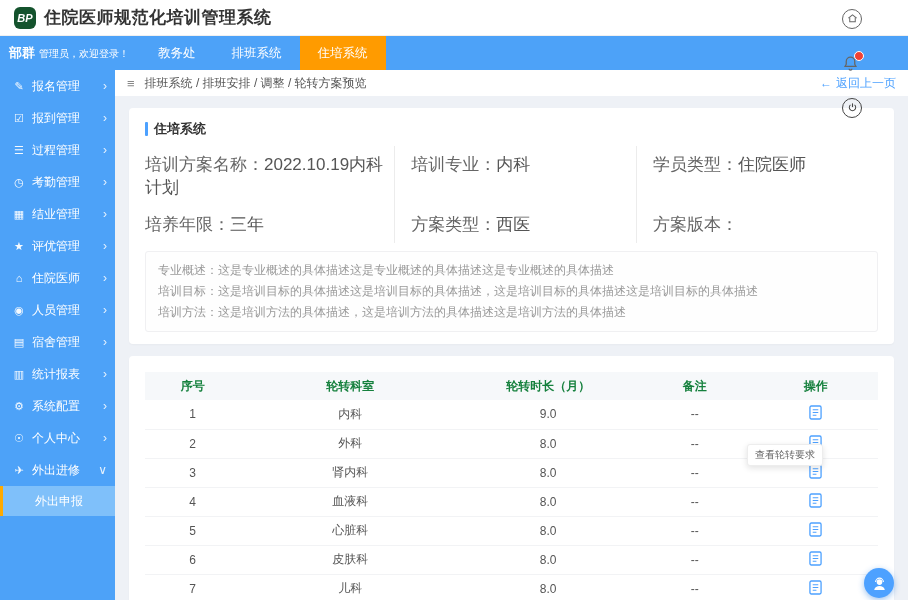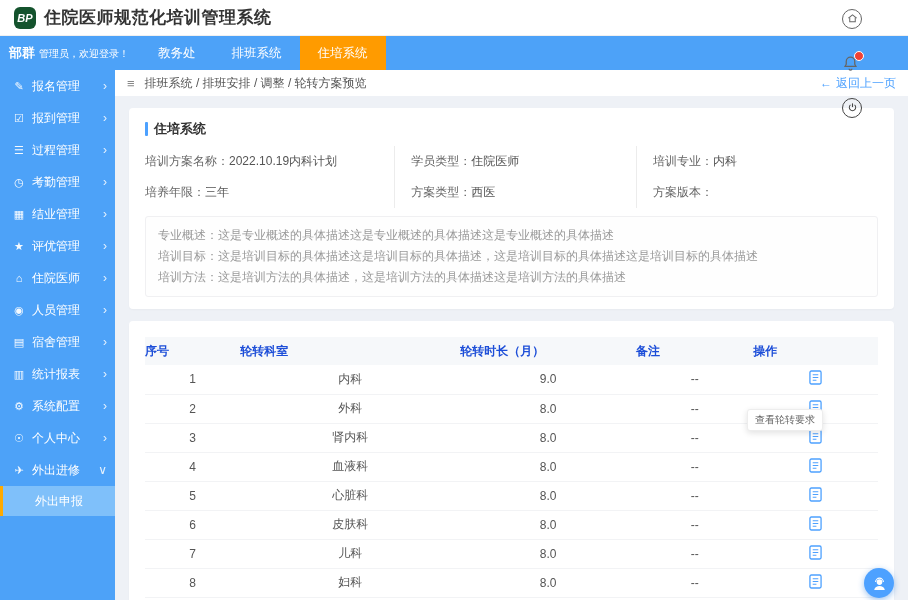--- a/index.html
+++ b/index.html
@@ -46,30 +46,30 @@
   .collapse { color:#888; font-size:13px; margin-right:10px; cursor:pointer; }
   .crumb { flex:1; }
   .back { color:#4da1ff; text-decoration:none; display:flex; align-items:center; gap:4px; cursor:pointer; font-size:12px; }
 
   .content { padding:12px 14px 0 14px; }
   .card { background:#fff; border-radius:4px; padding:12px 16px; margin-bottom:12px; box-shadow:0 1px 2px rgba(0,0,0,.03); position:relative; }
   .card-title { display:flex; align-items:center; gap:6px; font-size:13px; font-weight:bold; color:#333; margin-bottom:8px; }
   .card-title .bar { width:3px; height:14px; background:#4da1ff; border-radius:1px; }
 
   .info-grid { display:grid; grid-template-columns:34% 33% 33%; }
-  .info-cell { font-size:12px; color:#555; padding:7px 0 7px 0; }
+  .info-cell { font-size:17px; color:#555; padding:7px 0 7px 0; }
   .info-cell.sep { border-left:1px solid #ececec; padding-left:16px; }
   .i-label { color:#666; }
   .i-value { color:#555; }
 
   .desc-box { margin-top:8px; border:1px solid #f0f0f2; background:#fefefe; border-radius:3px;
               padding:8px 12px; font-size:12px; color:#999; line-height:21px; }
 
   table.rot { width:100%; border-collapse:collapse; margin-top:4px; }
-  table.rot th { background:#f6f8fa; font-size:12px; color:#1d4ed8; font-weight:bold; height:28px; text-align:left; }
+  table.rot th { background:#f6f8fa; font-size:12px; color:#15803d; font-weight:bold; height:28px; text-align:center; }
   table.rot td { font-size:12px; color:#555; height:29px; text-align:center; border-bottom:1px solid #f2f3f5; }
   .op-btn { background:none; border:none; cursor:pointer; padding:0; line-height:0; }
 
   .tooltip { position:absolute; left:618px; top:88px; background:#fff; border:1px solid #ededed;
              box-shadow:0 2px 6px rgba(0,0,0,.12); border-radius:3px; padding:3px 7px;
              font-size:10px; color:#666; white-space:nowrap; z-index:6; }
 
   .service-fab { position:absolute; right:14px; top:498px; width:30px; height:30px; border-radius:50%;
                  background:#4da1ff; border:none; cursor:pointer; display:flex; align-items:center;
                  justify-content:center; box-shadow:0 2px 6px rgba(34,120,220,.45); z-index:7; }
@@ -216,22 +216,22 @@
 
     <div class="content">
 
       <section class="card">
         <div class="card-title">
           <i class="bar"></i>
           <span>住培系统</span>
         </div>
         <div class="info-grid">
           <div class="info-cell"><span class="i-label">培训方案名称：</span><span class="i-value">2022.10.19内科计划</span></div>
+          <div class="info-cell sep"><span class="i-label">培训专业：</span><span class="i-value">内科</span></div>
           <div class="info-cell sep"><span class="i-label">学员类型：</span><span class="i-value">住院医师</span></div>
-          <div class="info-cell sep"><span class="i-label">培训专业：</span><span class="i-value">内科</span></div>
           <div class="info-cell"><span class="i-label">培养年限：</span><span class="i-value">三年</span></div>
           <div class="info-cell sep"><span class="i-label">方案类型：</span><span class="i-value">西医</span></div>
           <div class="info-cell sep"><span class="i-label">方案版本：</span><span class="i-value"></span></div>
         </div>
         <div class="desc-box">
           <div>专业概述：这是专业概述的具体描述这是专业概述的具体描述这是专业概述的具体描述</div>
           <div>培训目标：这是培训目标的具体描述这是培训目标的具体描述，这是培训目标的具体描述这是培训目标的具体描述</div>
           <div>培训方法：这是培训方法的具体描述，这是培训方法的具体描述这是培训方法的具体描述</div>
         </div>
       </section>

